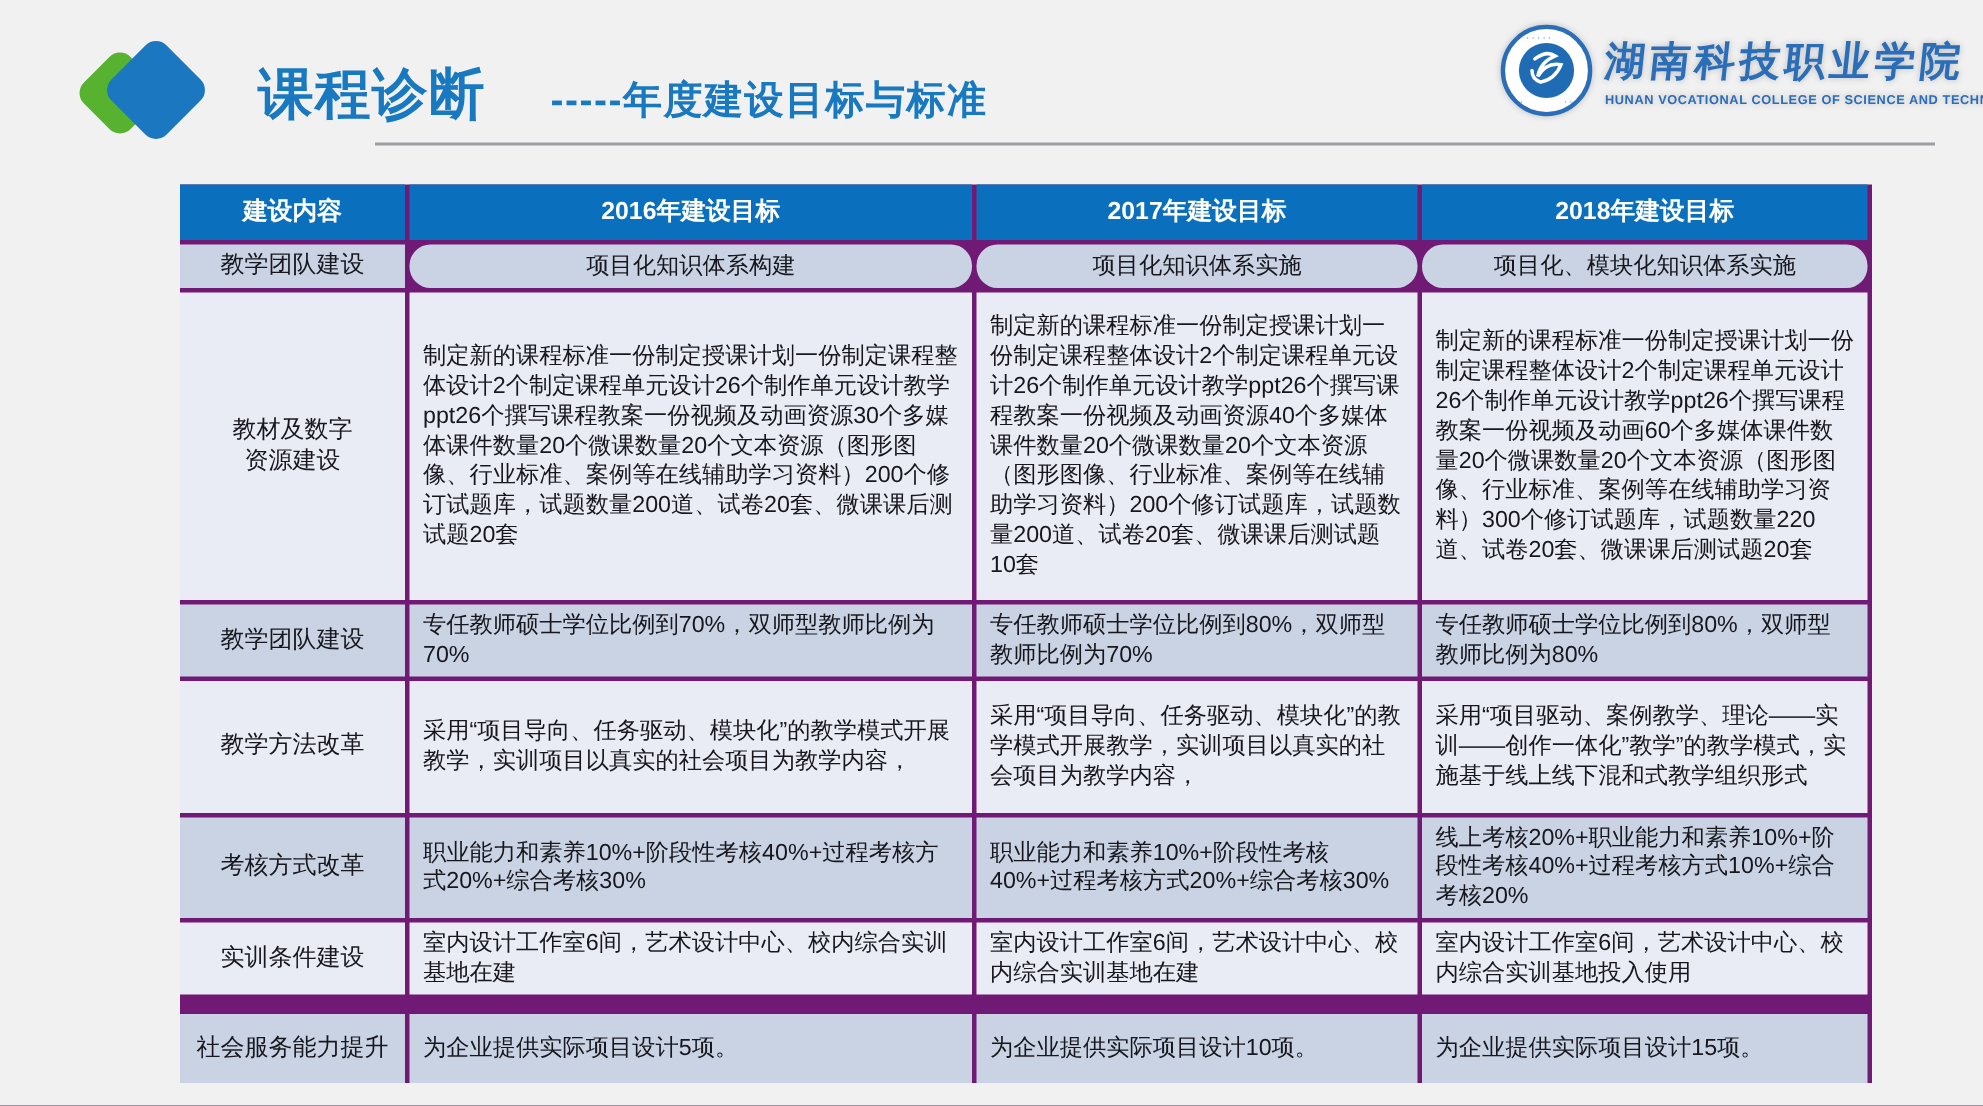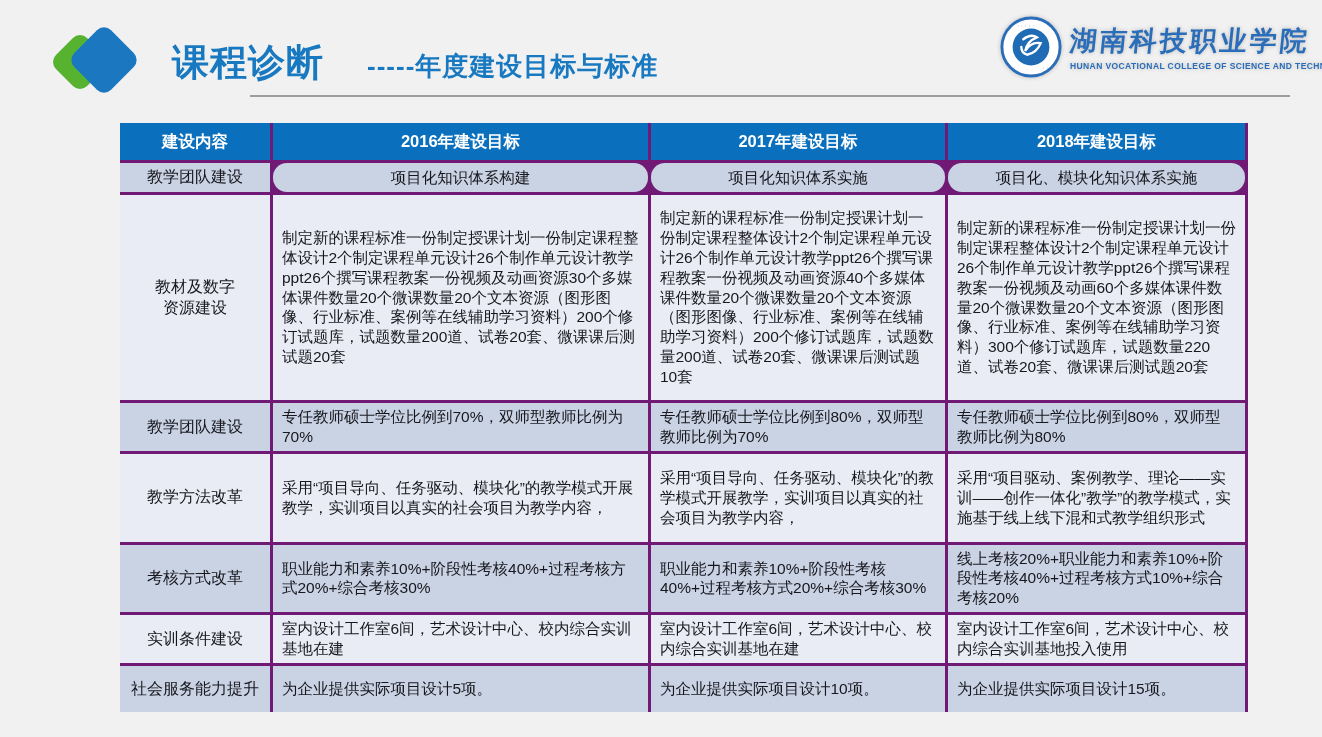--- a/index.html
+++ b/index.html
@@ -38,21 +38,21 @@
   .cell.center{justify-content:center;text-align:left;border-radius:14px;}
   .row-odd .cell{background:#c9d3e4;}
   .row-even .cell{background:#e9ebf5;}
   .h-head{height:37px;}
   .h-r1{min-height:29px;}
   .h-r2{min-height:205px;}
   .h-r3{min-height:46px;}
   .h-r4{min-height:88px;}
   .h-r5{min-height:60px;}
   .h-r6{min-height:47px;}
-  .h-r7{min-height:46px;}
+  .h-r7{min-height:46px;margin-top:10px;}
 </style>
 </head>
 <body>
 
 <div class="diamond-wrap">
   <div class="diamond green"></div>
   <div class="diamond blue"></div>
 </div>
 
 <div class="title-wrap">

